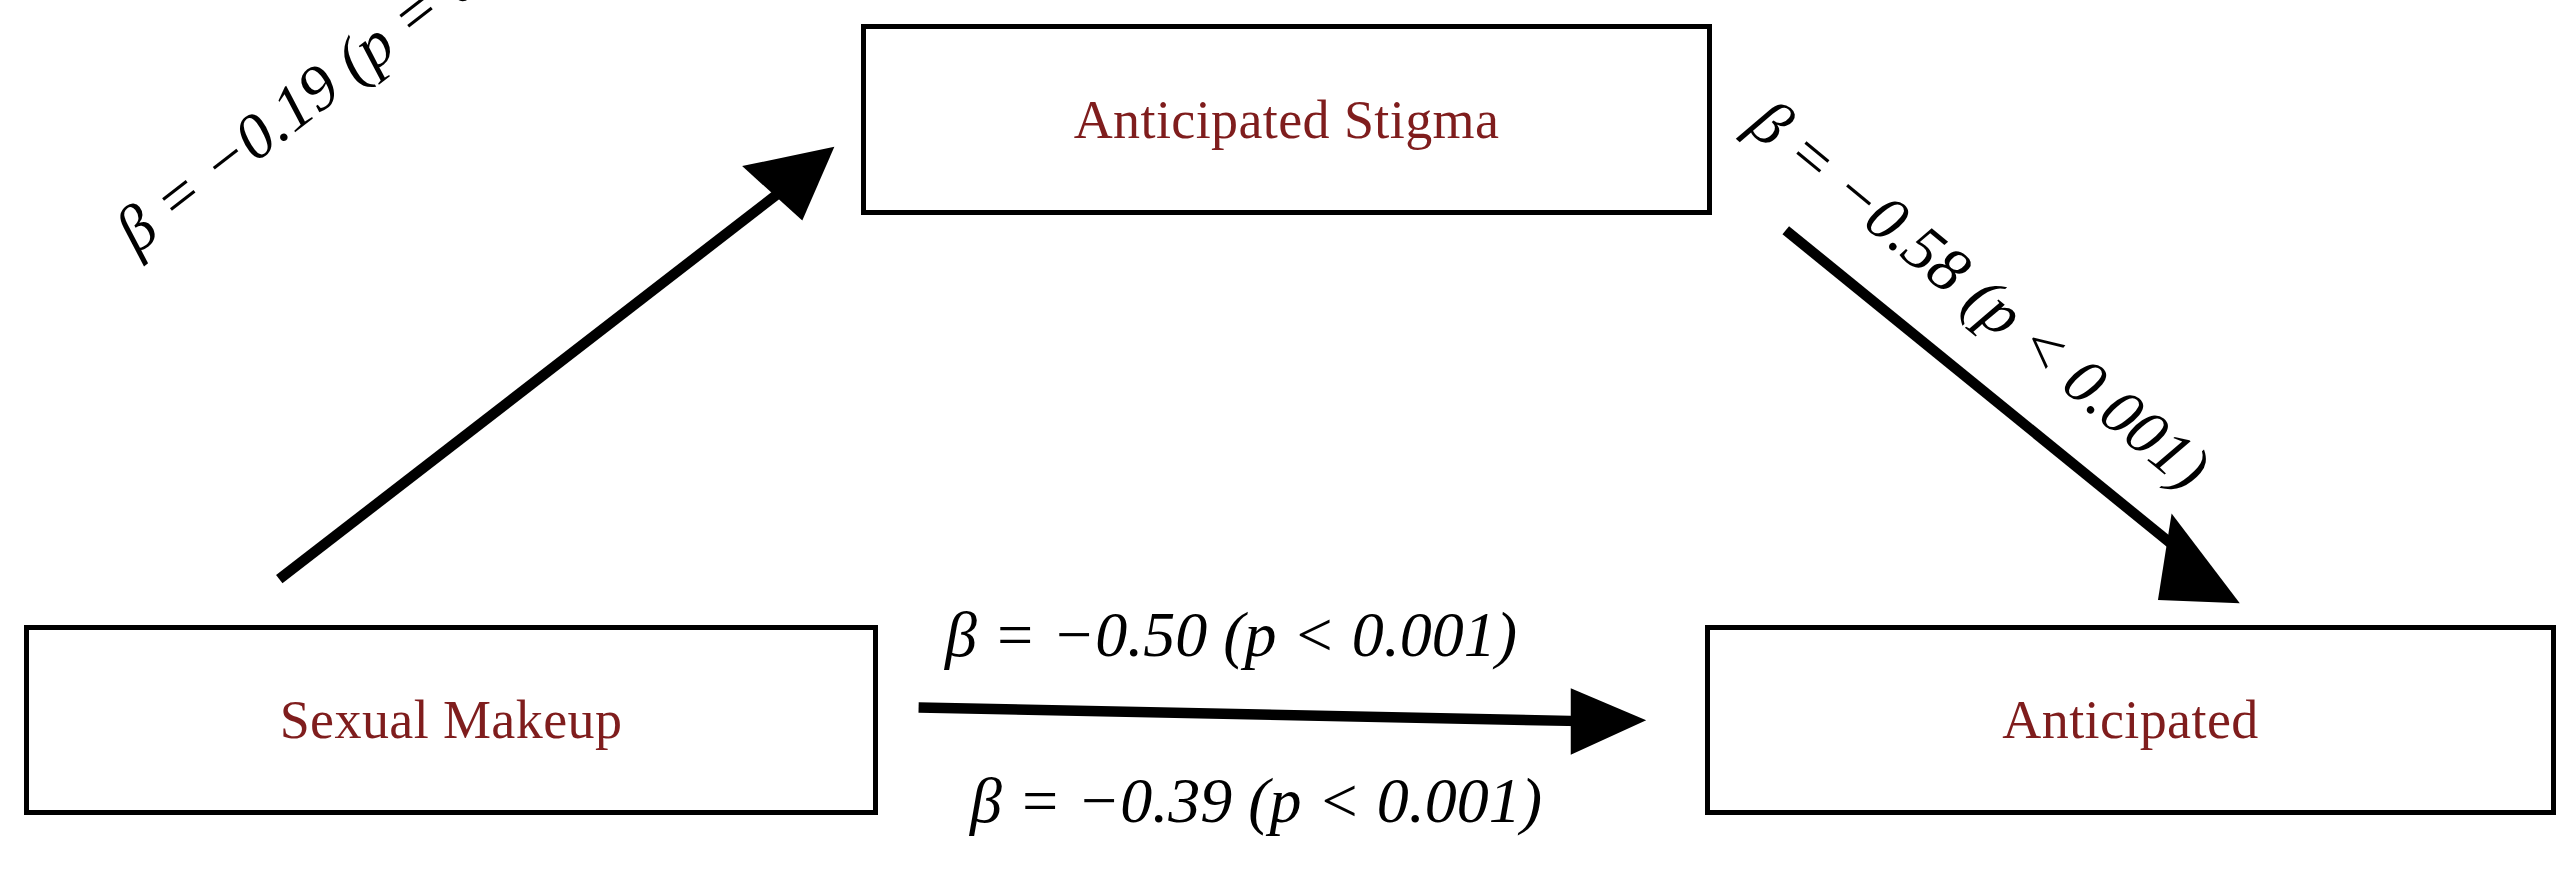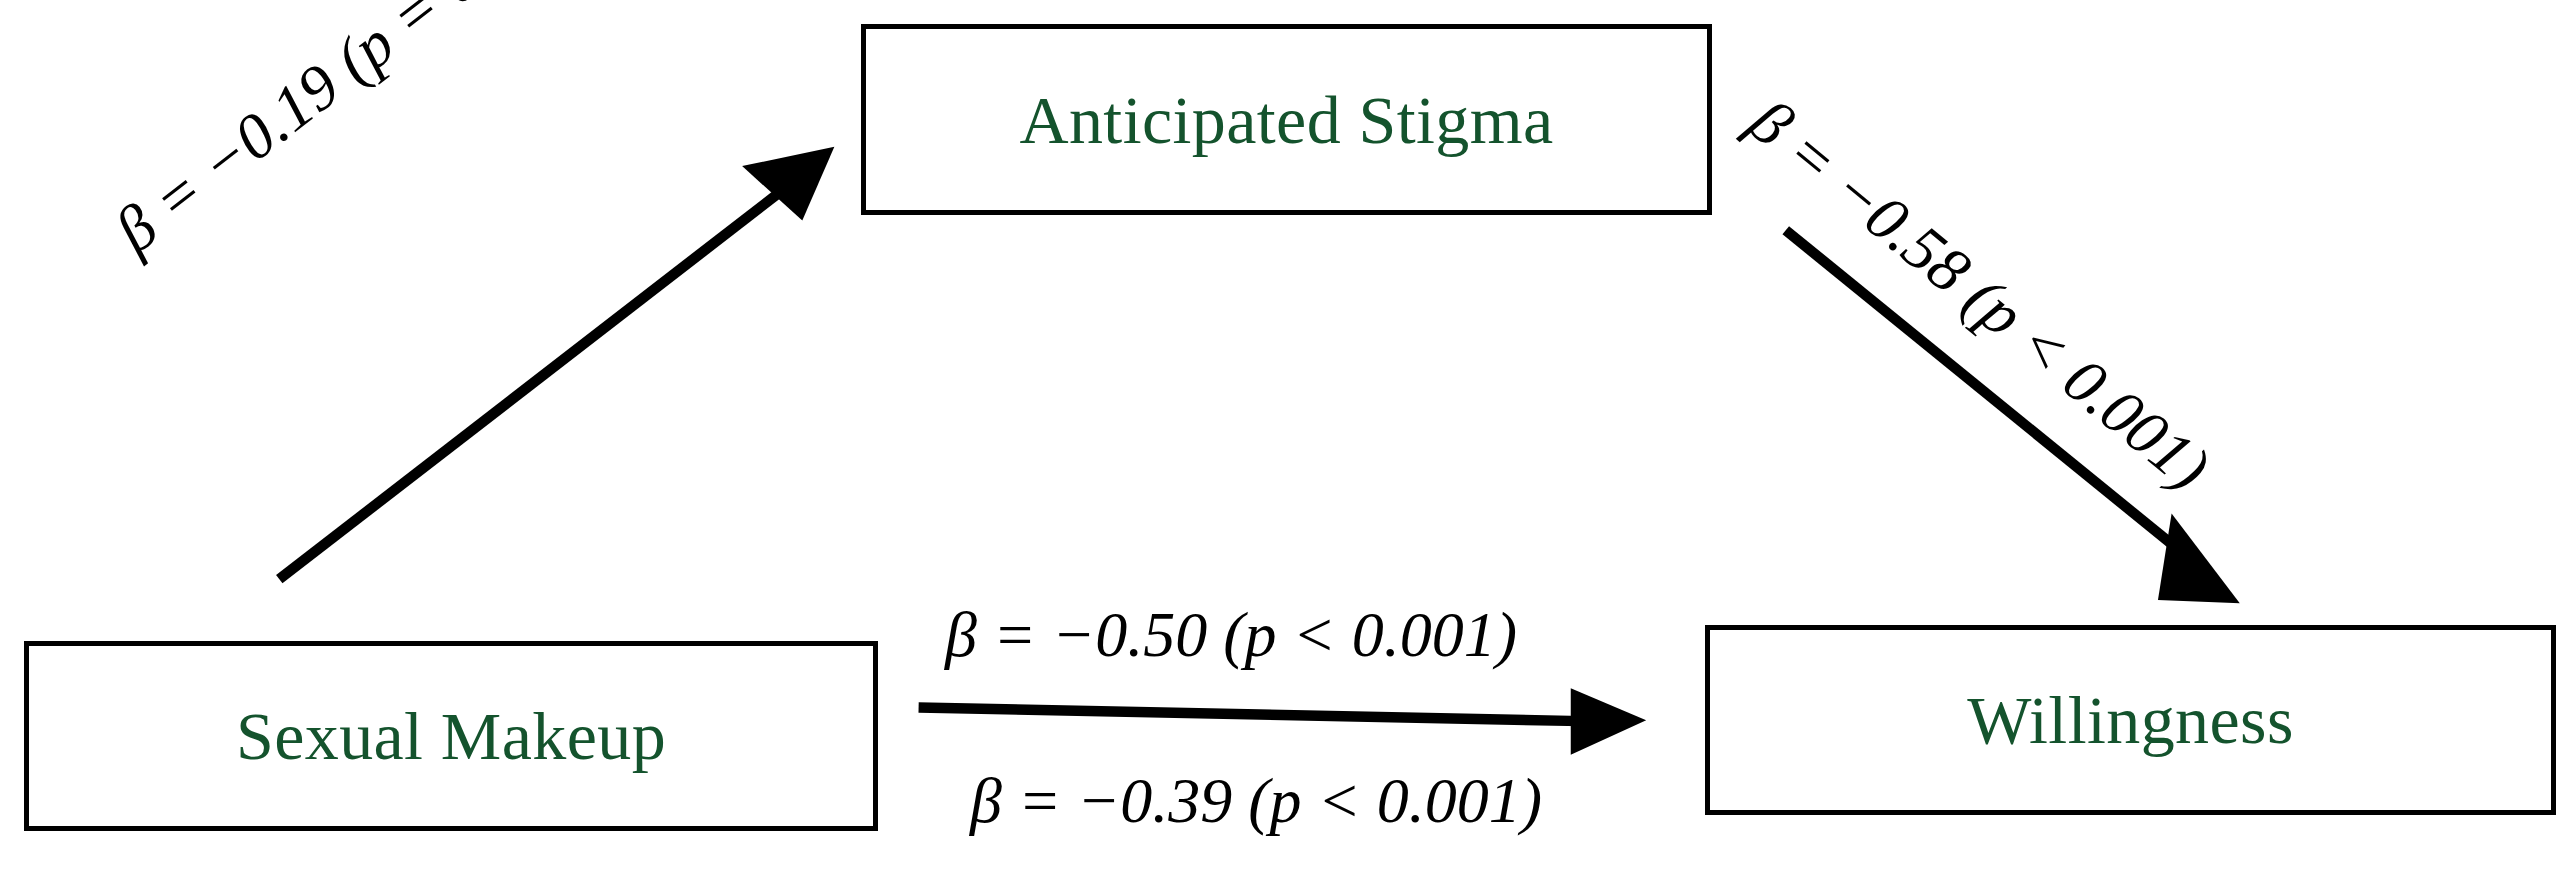--- a/index.html
+++ b/index.html
@@ -21,35 +21,35 @@
     position: absolute;
     box-sizing: border-box;
     background: #ffffff;
     border: 5.6px solid #000000;
     display: flex;
     align-items: center;
     justify-content: center;
   }
   .node-label {
     font-family: "Liberation Serif", "DejaVu Serif", serif;
-    font-size: 68px;
+    font-size: 54px;
     line-height: 1;
-    color: #14532d;
+    color: #7f1d1d;
     white-space: nowrap;
     letter-spacing: 0.4px;
   }
   #box-anticipated-stigma {
     left: 861px;
     top: 24px;
     width: 851px;
     height: 191px;
   }
   #box-sexual-makeup {
     left: 24px;
-    top: 641px;
+    top: 625px;
     width: 854px;
     height: 190px;
   }
   #box-willingness {
     left: 1705px;
     top: 625px;
     width: 851px;
     height: 190px;
   }
   
@@ -117,21 +117,21 @@
 
   <div class="node-box" id="box-anticipated-stigma">
     <span class="node-label">Anticipated Stigma</span>
   </div>
 
   <div class="node-box" id="box-sexual-makeup">
     <span class="node-label">Sexual Makeup</span>
   </div>
 
   <div class="node-box" id="box-willingness">
-    <span class="node-label">Willingness</span>
+    <span class="node-label">Anticipated</span>
   </div>
 
   <div class="path-label" id="label-a-path">β = −0.19 (p = 0.02)</div>
 
   <div class="path-label" id="label-b-path">β = −0.58 (p &lt; 0.001)</div>
 
   <div class="path-label" id="label-c-prime-path">β = −0.50 (p &lt; 0.001)</div>
 
   <div class="path-label" id="label-c-path">β = −0.39 (p &lt; 0.001)</div>
 

